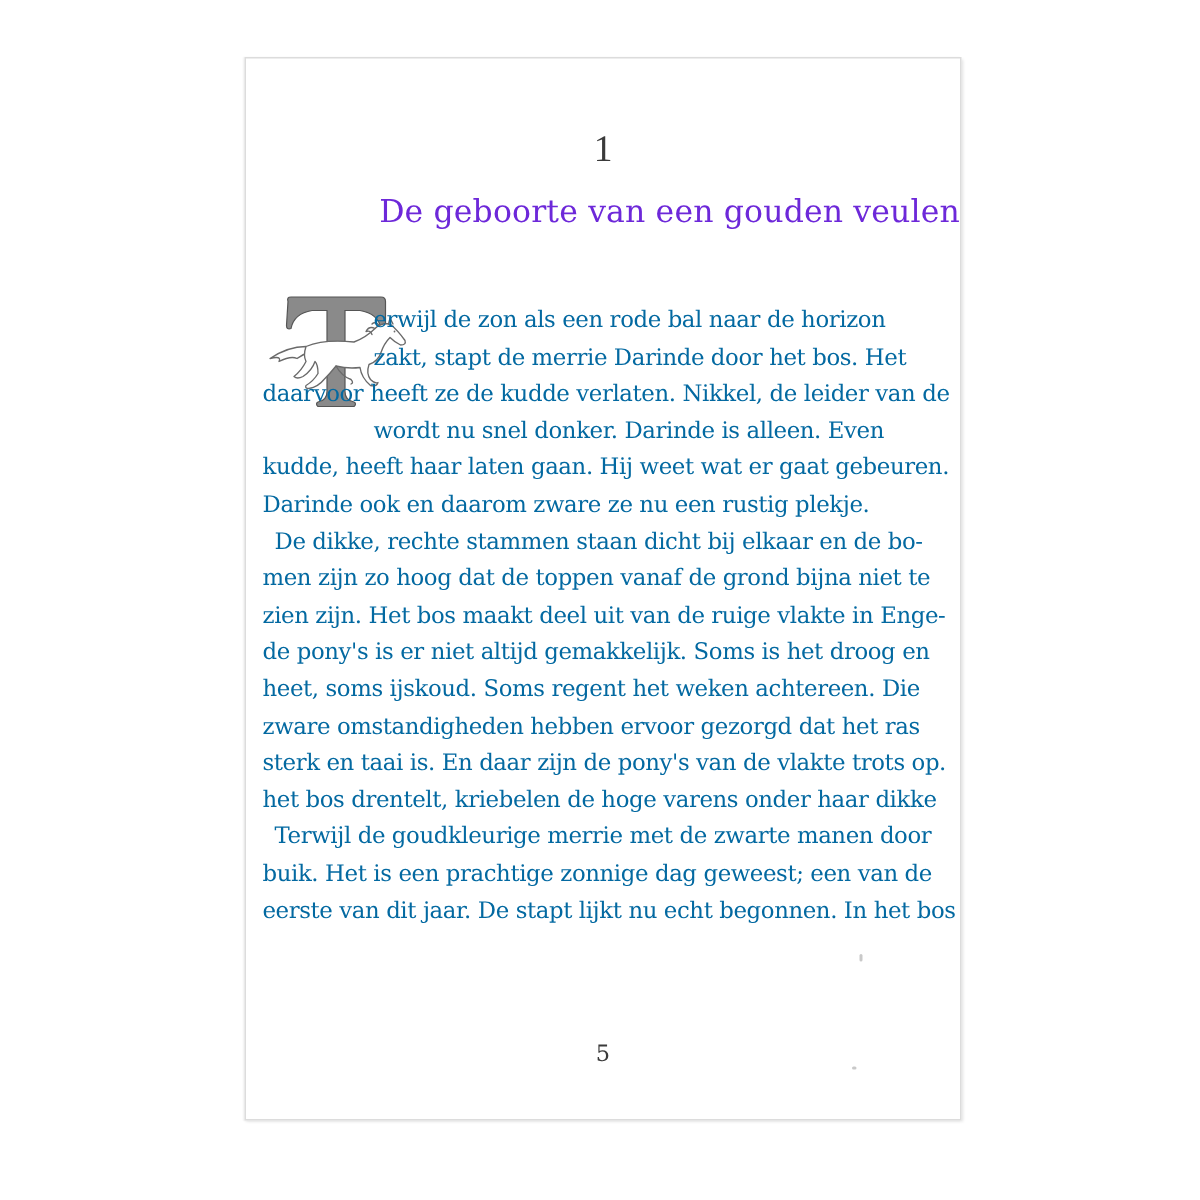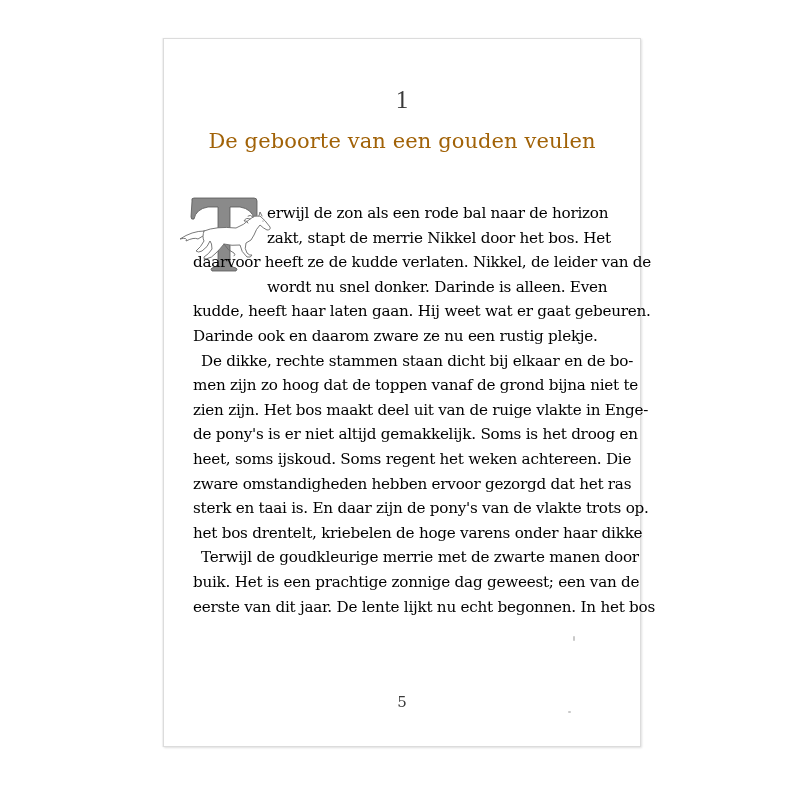--- a/index.html
+++ b/index.html
@@ -38,35 +38,35 @@
       font-size: 25px;
       line-height: 1;
       color: #3a3a3a;
       font-family: "Liberation Serif", serif;
     }
     .chapter-title {
       position: absolute;
       left: 0;
       right: 0;
       top: 92px;
-      text-align: center;
+      text-align: right;
       font-size: 21px;
       line-height: 1;
       letter-spacing: 0.1px;
-      color: #a16207;
+      color: #6d28d9;
       font-family: "DejaVu Serif", serif;
     }
     .body-text {
       position: absolute;
-      left: 29px;
+      left: 11px;
       top: 162px;
       width: 408px;
       font-size: 15.2px;
       line-height: 24.6px;
-      color: #000000;
+      color: #0369a1;
       font-family: "DejaVu Serif", serif;
       letter-spacing: -0.25px;
       word-spacing: 0px;
     }
     .line {
       display: block;
       height: 24.6px;
       white-space: nowrap;
       text-align: justify;
       text-align-last: justify;
@@ -132,38 +132,38 @@
           <circle cx="89" cy="26" r="0.6" fill="#6a6a6a" stroke="none"></circle>
 
           <path d="M50 49 Q54 56 60 58 Q62 60 60 61" fill="none"></path>
         </g>
       </svg>
     </div>
 
     <div class="body-text">
 
       <span class="line dropcap-line">erwijl de zon als een rode bal naar de horizon</span>
-      <span class="line dropcap-line">zakt, stapt de merrie Nikkel door het bos. Het</span>
+      <span class="line dropcap-line">zakt, stapt de merrie Darinde door het bos. Het</span>
       <span class="line">daarvoor heeft ze de kudde verlaten. Nikkel, de leider van de</span>
       <span class="line dropcap-line">wordt nu snel donker. Darinde is alleen. Even</span>
       <span class="line">kudde, heeft haar laten gaan. Hij weet wat er gaat gebeuren.</span>
       <span class="line last">Darinde ook en daarom zware ze nu een rustig plekje.</span>
 
       <span class="line indent">De dikke, rechte stammen staan dicht bij elkaar en de bo-</span>
       <span class="line">men zijn zo hoog dat de toppen vanaf de grond bijna niet te</span>
       <span class="line">zien zijn. Het bos maakt deel uit van de ruige vlakte in Enge-</span>
       <span class="line">de pony's is er niet altijd gemakkelijk. Soms is het droog en</span>
       <span class="line">heet, soms ijskoud. Soms regent het weken achtereen. Die</span>
       <span class="line">zware omstandigheden hebben ervoor gezorgd dat het ras</span>
       <span class="line last">sterk en taai is. En daar zijn de pony's van de vlakte trots op.</span>
 
       <span class="line">het bos drentelt, kriebelen de hoge varens onder haar dikke</span>
       <span class="line indent">Terwijl de goudkleurige merrie met de zwarte manen door</span>
       <span class="line">buik. Het is een prachtige zonnige dag geweest; een van de</span>
-      <span class="line">eerste van dit jaar. De lente lijkt nu echt begonnen. In het bos</span>
+      <span class="line">eerste van dit jaar. De stapt lijkt nu echt begonnen. In het bos</span>
     </div>
 
     <div class="page-number">5</div>
 
     <span class="speck" style="left:404px; top:672px; width:3px; height:2px;"></span>
     <span class="speck" style="left:409px; top:597px; width:2px; height:5px;"></span>
   </div>
 </div>
 
 </body></html>

